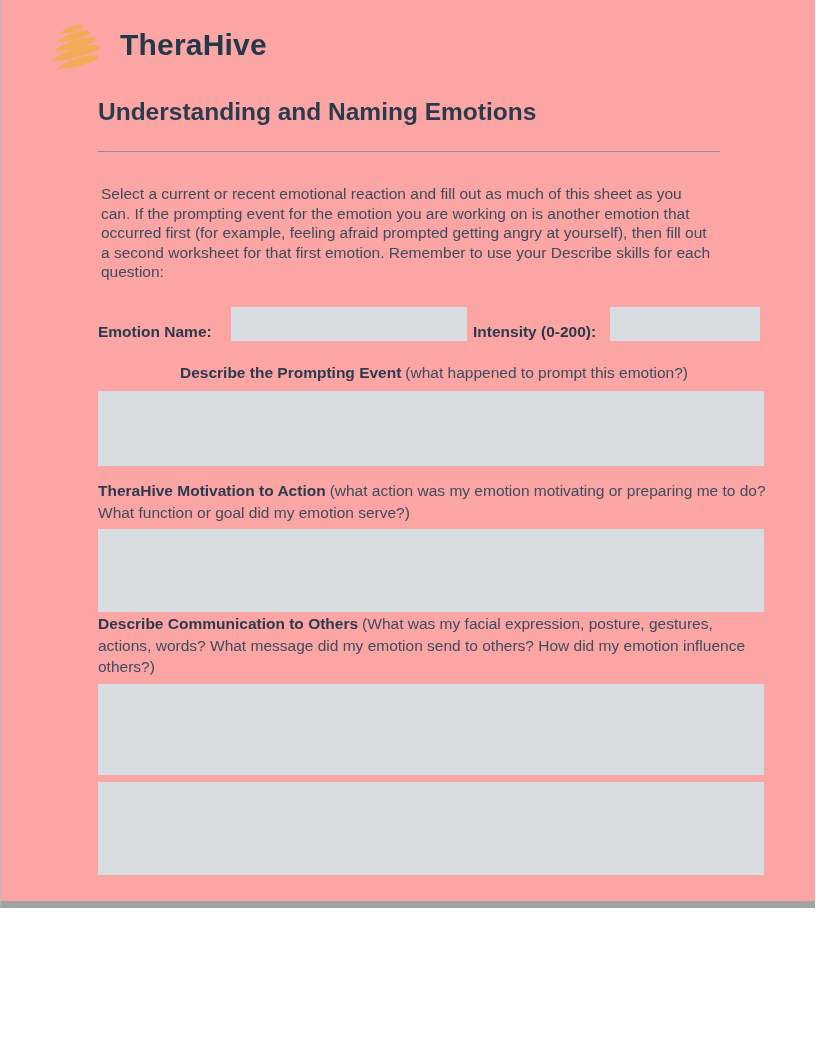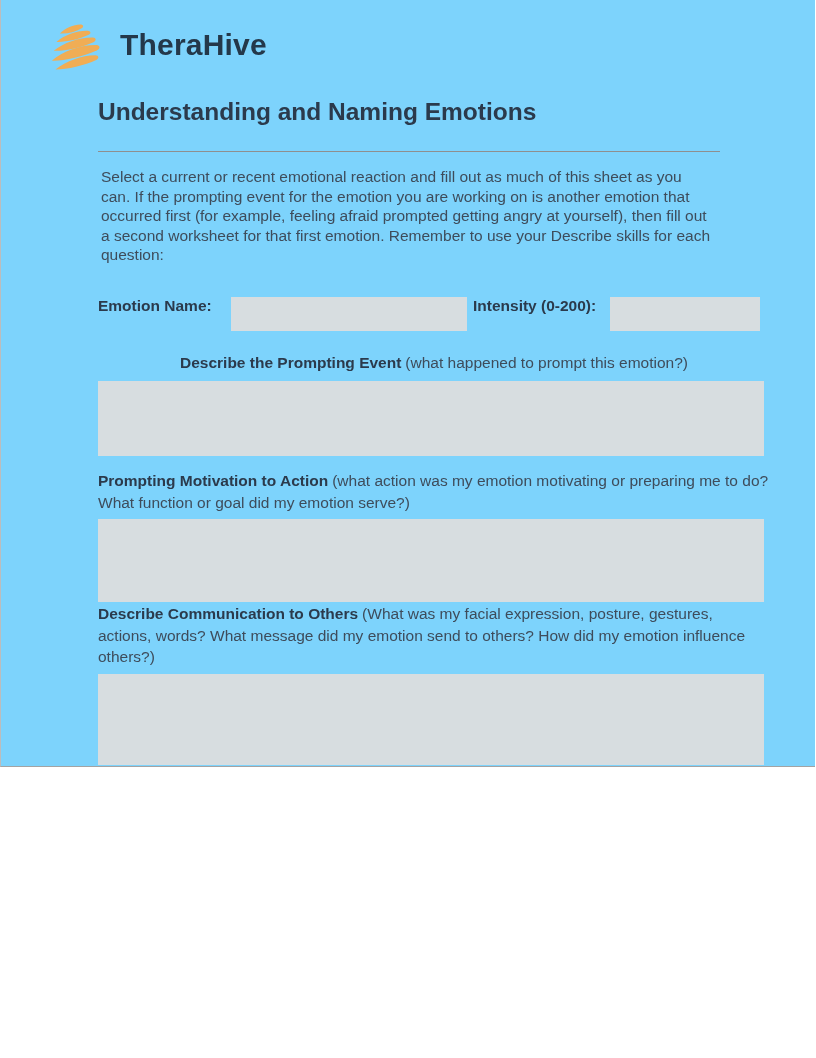--- a/index.html
+++ b/index.html
@@ -4,25 +4,25 @@
 <style>
   html,body { margin:0; padding:0; }
   body {
     width:816px; height:1058px;
     background:#ffffff;
     font-family:"Liberation Sans", sans-serif;
     -webkit-font-smoothing:antialiased;
   }
   .page {
     position:relative;
-    width:815px; height:767px;
+    width:815px; height:908px;
     box-sizing:border-box;
     border-left:1px solid #bcbcbc;
-    border-bottom:1px solid #a3a3a3;
-    background:#7dd3fc;
+    border-bottom:7px solid #a3a3a3;
+    background:#fca5a5;
     overflow:hidden;
   }
   
   .header {
     display:flex; align-items:center;
     padding:20px 0 0 44px;
   }
   .logo-icon { width:62px; height:50px; flex:0 0 auto; }
   .brand {
     margin-left:13px;
@@ -35,28 +35,28 @@
   .title {
     margin:28px 0 0 0;
     font-size:24.5px; font-weight:700;
     color:#2b3a4c;
     padding-bottom:25px;
     border-bottom:1px solid #8f8f8f;
     width:622px;
   }
   .intro {
     width:614px;
-    margin:15px 0 0 3px;
+    margin:32px 0 0 3px;
     font-size:15.5px; line-height:19.6px;
     color:#3e4c5b;
   }
   
   .field-row {
-    margin-top:32px;
-    display:flex; align-items:flex-start;
+    margin-top:25px;
+    display:flex; align-items:flex-end;
     height:34px;
   }
   .f-label {
     font-size:15.5px; font-weight:700; color:#2b3a4c;
     white-space:nowrap;
   }
   .f-label.name { width:133px; }
   .f-label.intensity { margin-left:6px; width:137px; }
   .fill-input {
     background:#d7dde0; border:none; outline:none;
@@ -122,21 +122,21 @@
       <span class="f-label intensity">Intensity (0-200):</span>
       <input class="fill-input intensity-box" type="text" value="" style="">
     </div>
 
     <p class="section-heading s1">
       <strong>Describe the Prompting Event</strong><span class="hint">(what happened to prompt this emotion?)</span>
     </p>
     <textarea class="fill-area h75" style=""></textarea>
 
     <p class="section-heading s2">
-      <strong>Prompting Motivation to Action</strong><span class="hint">(what action was my emotion motivating or preparing me to do? What function or goal did my emotion serve?)</span>
+      <strong>TheraHive Motivation to Action</strong><span class="hint">(what action was my emotion motivating or preparing me to do? What function or goal did my emotion serve?)</span>
     </p>
     <textarea class="fill-area h83" style=""></textarea>
 
     <p class="section-heading s3">
       <strong>Describe Communication to Others</strong><span class="hint">(What was my facial expression, posture, gestures, actions, words? What message did my emotion send to others? How did my emotion influence others?)</span>
     </p>
     <textarea class="fill-area h91" style=""></textarea>
 
     <textarea class="fill-area h93" style=""></textarea>
 

